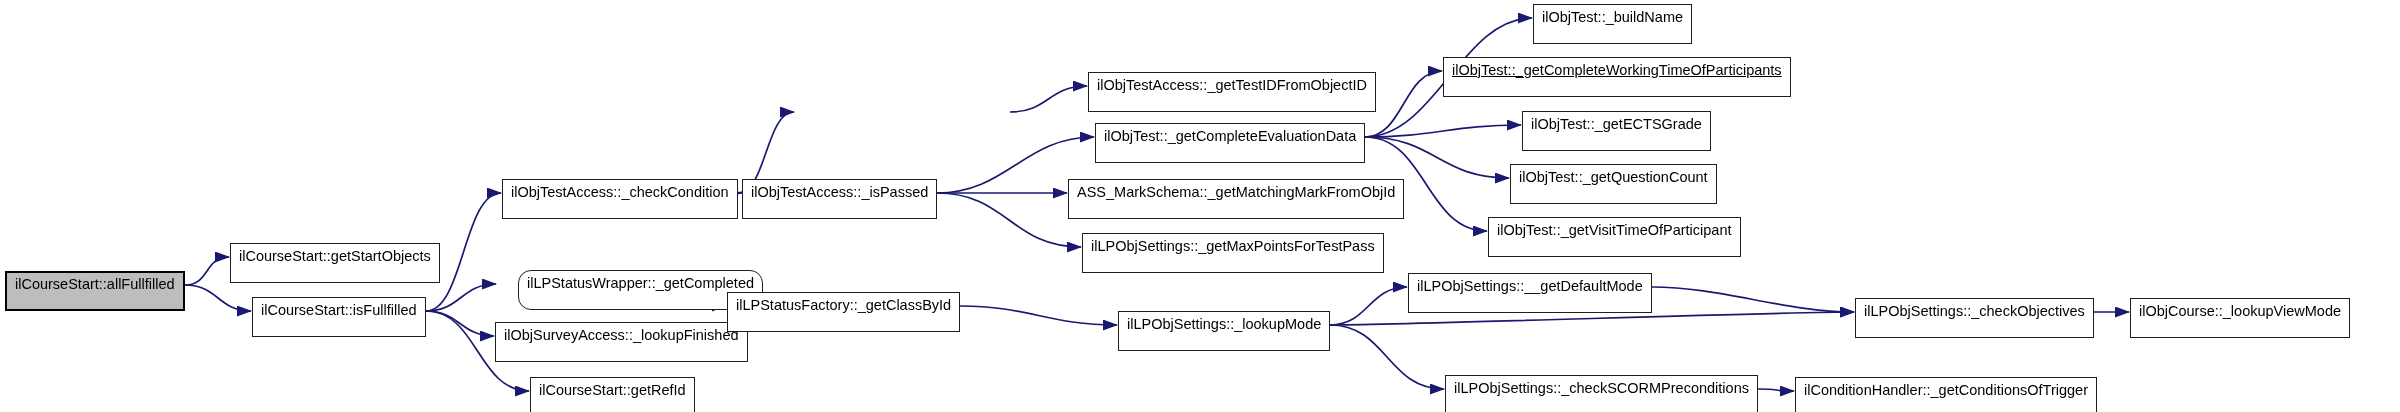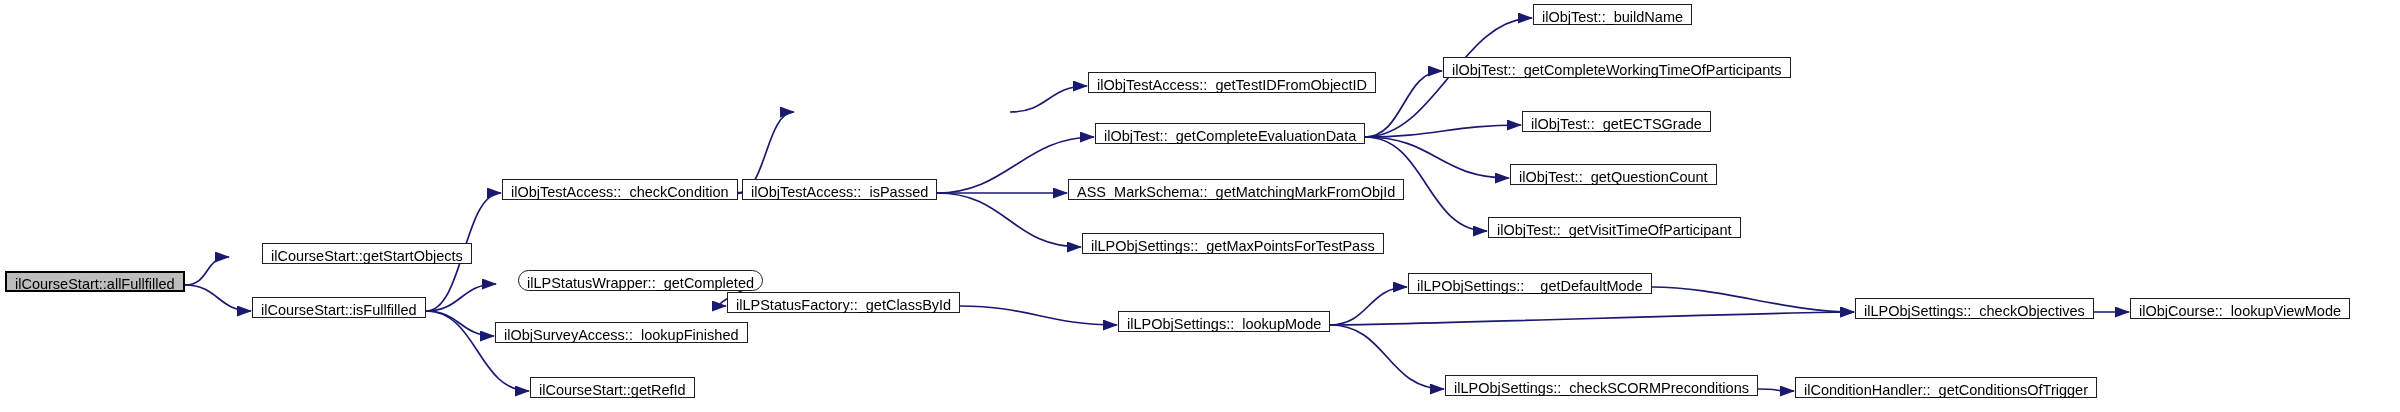--- a/index.html
+++ b/index.html
@@ -13,21 +13,21 @@
   #edges{position:absolute;left:0;top:0;width:2400px;height:412px;}
   .node{
     position:absolute;
     box-sizing:border-box;
     white-space:nowrap;
     background:#ffffff;
     border:1.5px solid #1f1f1f;
     color:#000000;
     font-size:14.5px;
     line-height:24px;
-    height:21px;
+    height:40px;
     padding:0 8px;
     text-align:center;
     cursor:pointer;
   }
   .node.highlight{
     background:#bdbdbd;
     border:2px solid #000000;
     line-height:23px;
     cursor:default;
   }
@@ -63,34 +63,34 @@
       <path d="M960,306 C1030,306 1047,325 1117,325" fill="none" stroke="#191970" stroke-width="1.7" marker-end="url(#arrow)"></path>
       <path d="M1330,325 C1368.5,325 1368.5,287 1407,287" fill="none" stroke="#191970" stroke-width="1.7" marker-end="url(#arrow)"></path>
       <path d="M1330,325 C1400,325 1784,312 1854,312" fill="none" stroke="#191970" stroke-width="1.7" marker-end="url(#arrow)"></path>
       <path d="M1330,325 C1387,325 1387,389 1444,389" fill="none" stroke="#191970" stroke-width="1.7" marker-end="url(#arrow)"></path>
       <path d="M1652,287 C1722,287 1784,312 1854,312" fill="none" stroke="#191970" stroke-width="1.7" marker-end="url(#arrow)"></path>
       <path d="M2094,312 C2119,312 2104,312 2129,312" fill="none" stroke="#191970" stroke-width="1.7" marker-end="url(#arrow)"></path>
       <path d="M1758,389 C1783,389 1769,391 1794,391" fill="none" stroke="#191970" stroke-width="1.7" marker-end="url(#arrow)"></path>
     </svg>
 
 <div class="node highlight" style="left: 5px; top: 271px;">ilCourseStart::allFullfilled</div>
-    <div class="node" style="left: 230px; top: 243px; margin-left: 32px;">ilCourseStart::getStartObjects</div>
+    <div class="node" style="left: 230px; top: 243px;">ilCourseStart::getStartObjects</div>
     <div class="node" style="left: 252px; top: 297px;">ilCourseStart::isFullfilled</div>
     <div class="node" style="left: 502px; top: 179px; text-align: center;">ilObjTestAccess::_checkCondition</div>
     <div class="node" style="left: 518px; top: 270px; border-radius: 13px;">ilLPStatusWrapper::_getCompleted</div>
     <div class="node" style="left: 495px; top: 322px;">ilObjSurveyAccess::_lookupFinished</div>
     <div class="node" style="left: 530px; top: 377px;">ilCourseStart::getRefId</div>
     <div class="node" style="left: 742px; top: 179px;">ilObjTestAccess::_isPassed</div>
     <div class="node" style="left: 727px; top: 292px;">ilLPStatusFactory::_getClassById</div>
     <div class="node" style="left: 1088px; top: 72px;">ilObjTestAccess::_getTestIDFromObjectID</div>
     <div class="node" style="left: 1095px; top: 123px;">ilObjTest::_getCompleteEvaluationData</div>
     <div class="node" style="left: 1068px; top: 179px;">ASS_MarkSchema::_getMatchingMarkFromObjId</div>
     <div class="node" style="left: 1082px; top: 233px;">ilLPObjSettings::_getMaxPointsForTestPass</div>
     <div class="node" style="left: 1533px; top: 4px;">ilObjTest::_buildName</div>
-    <div class="node" style="left: 1443px; top: 57px;">ilObjTest::_getCompleteWorkingTimeOfParticipants</div>
+    <div class="node" style="left: 1443px; top: 57px; text-decoration: underline;">ilObjTest::_getCompleteWorkingTimeOfParticipants</div>
     <div class="node" style="left: 1522px; top: 111px;">ilObjTest::_getECTSGrade</div>
     <div class="node" style="left: 1510px; top: 164px;">ilObjTest::_getQuestionCount</div>
     <div class="node" style="left: 1488px; top: 217px;">ilObjTest::_getVisitTimeOfParticipant</div>
     <div class="node" style="left: 1408px; top: 273px;">ilLPObjSettings::__getDefaultMode</div>
     <div class="node" style="left: 1118px; top: 311px;">ilLPObjSettings::_lookupMode</div>
     <div class="node" style="left: 1855px; top: 298px;">ilLPObjSettings::_checkObjectives</div>
     <div class="node" style="left: 2130px; top: 298px;">ilObjCourse::_lookupViewMode</div>
     <div class="node" style="left: 1445px; top: 375px;">ilLPObjSettings::_checkSCORMPreconditions</div>
     <div class="node" style="left: 1795px; top: 377px;">ilConditionHandler::_getConditionsOfTrigger</div>
   </div>

